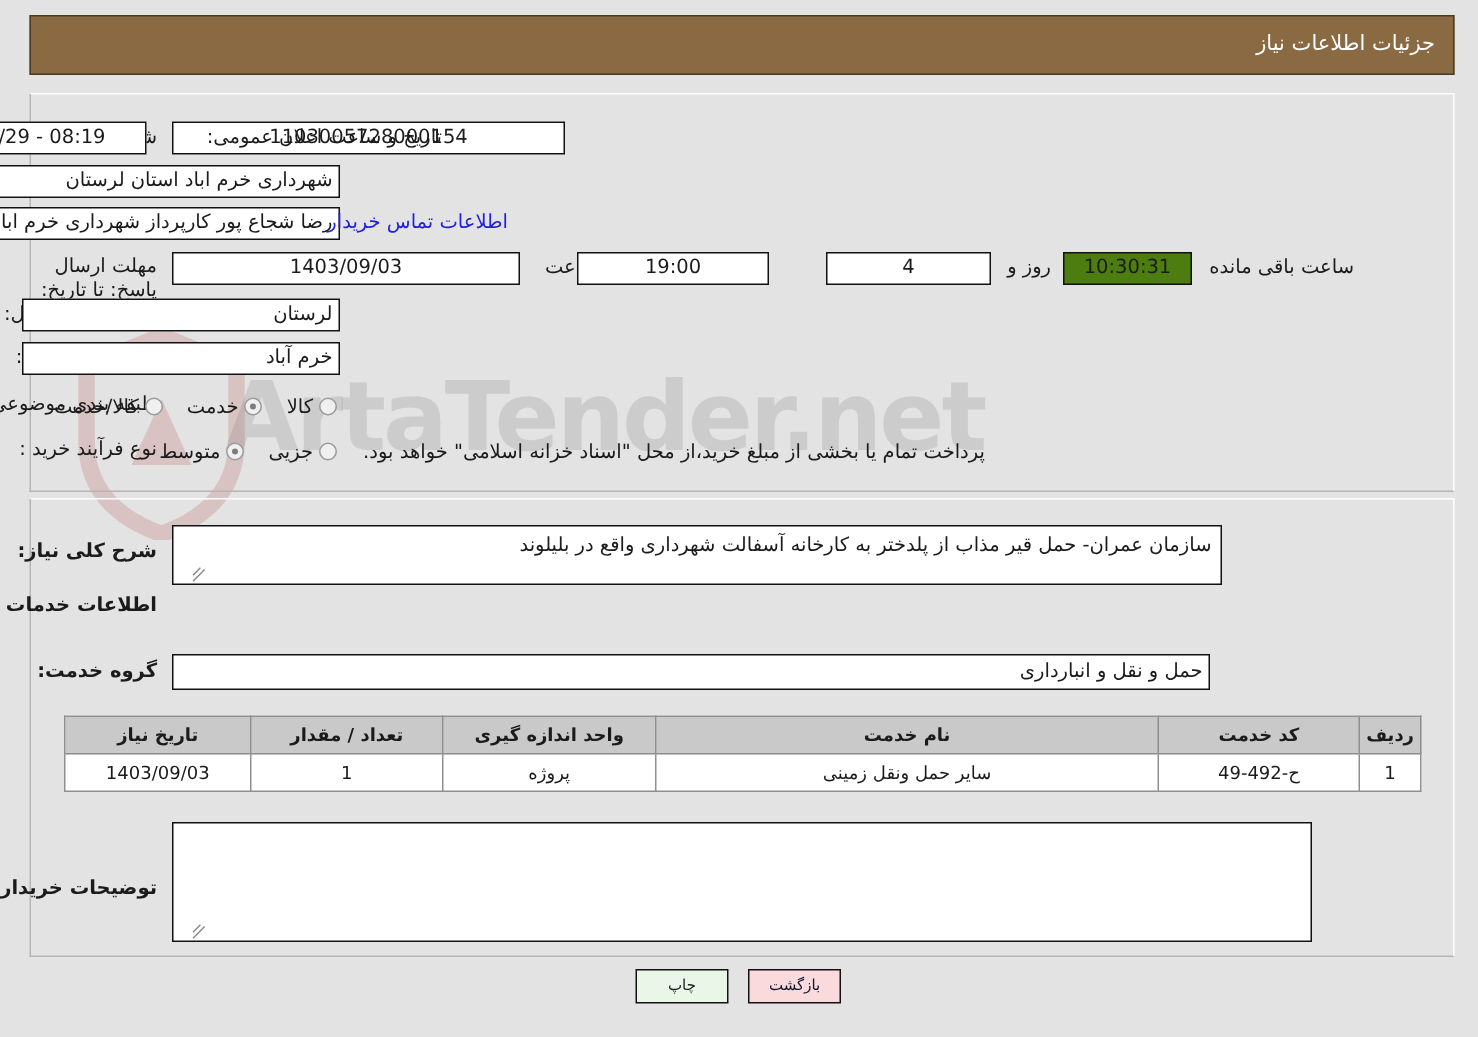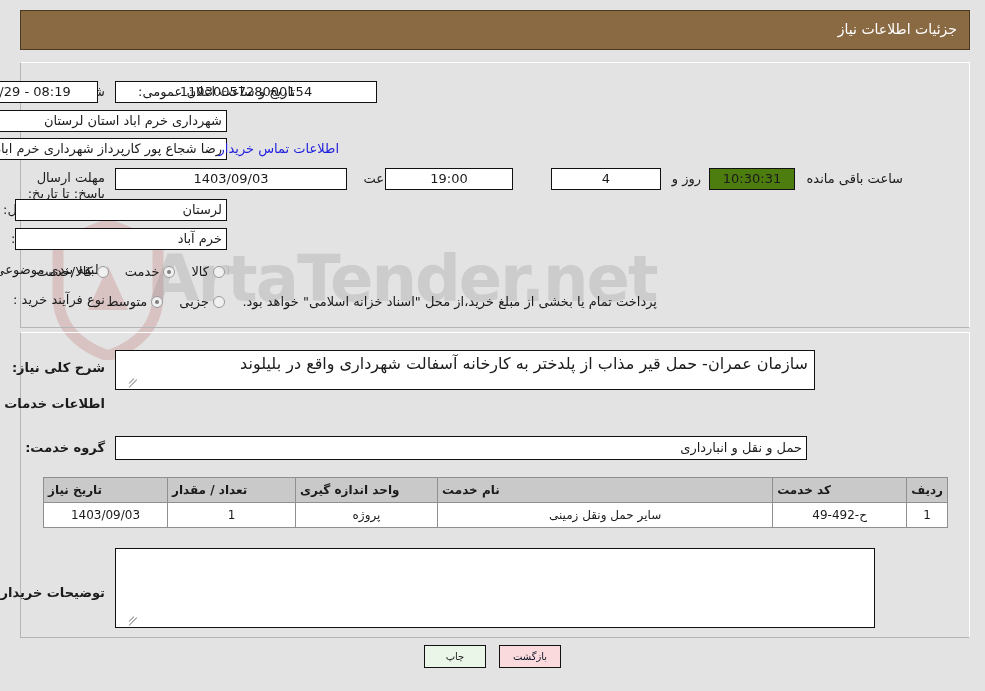--- a/index.html
+++ b/index.html
@@ -130,21 +130,21 @@
     border-radius: 50%;
     background: #7d7d7d;
   }
   .rlabel { margin-left: 16px; }
 
   
   .ta {
     position: absolute;
     background: #ffffff;
     border: 1px solid #111111;
-    font-size: 16px;
+    font-size: 13px;
     color: #1b1b1b;
     padding: 4px 6px 0 6px;
     line-height: 18px;
     z-index: 4;
     overflow: hidden;
   }
   .ta .grip {
     position: absolute;
     left: 2px; bottom: 1px;
     width: 12px; height: 12px;
@@ -167,21 +167,21 @@
     z-index: 4;
     background: #ffffff;
   }
   #svc-table th {
     background: #c9c9c9;
     border: 1px solid #8f8f8f;
     font-weight: bold;
     color: #1b1b1b;
     height: 25px;
     padding: 0 4px;
-    text-align: left;
+    text-align: center;
   }
   #svc-table td {
     background: #ffffff;
     border: 1px solid #8f8f8f;
     color: #1b1b1b;
     height: 25px;
     padding: 0 4px;
     text-align: center;
   }
 

